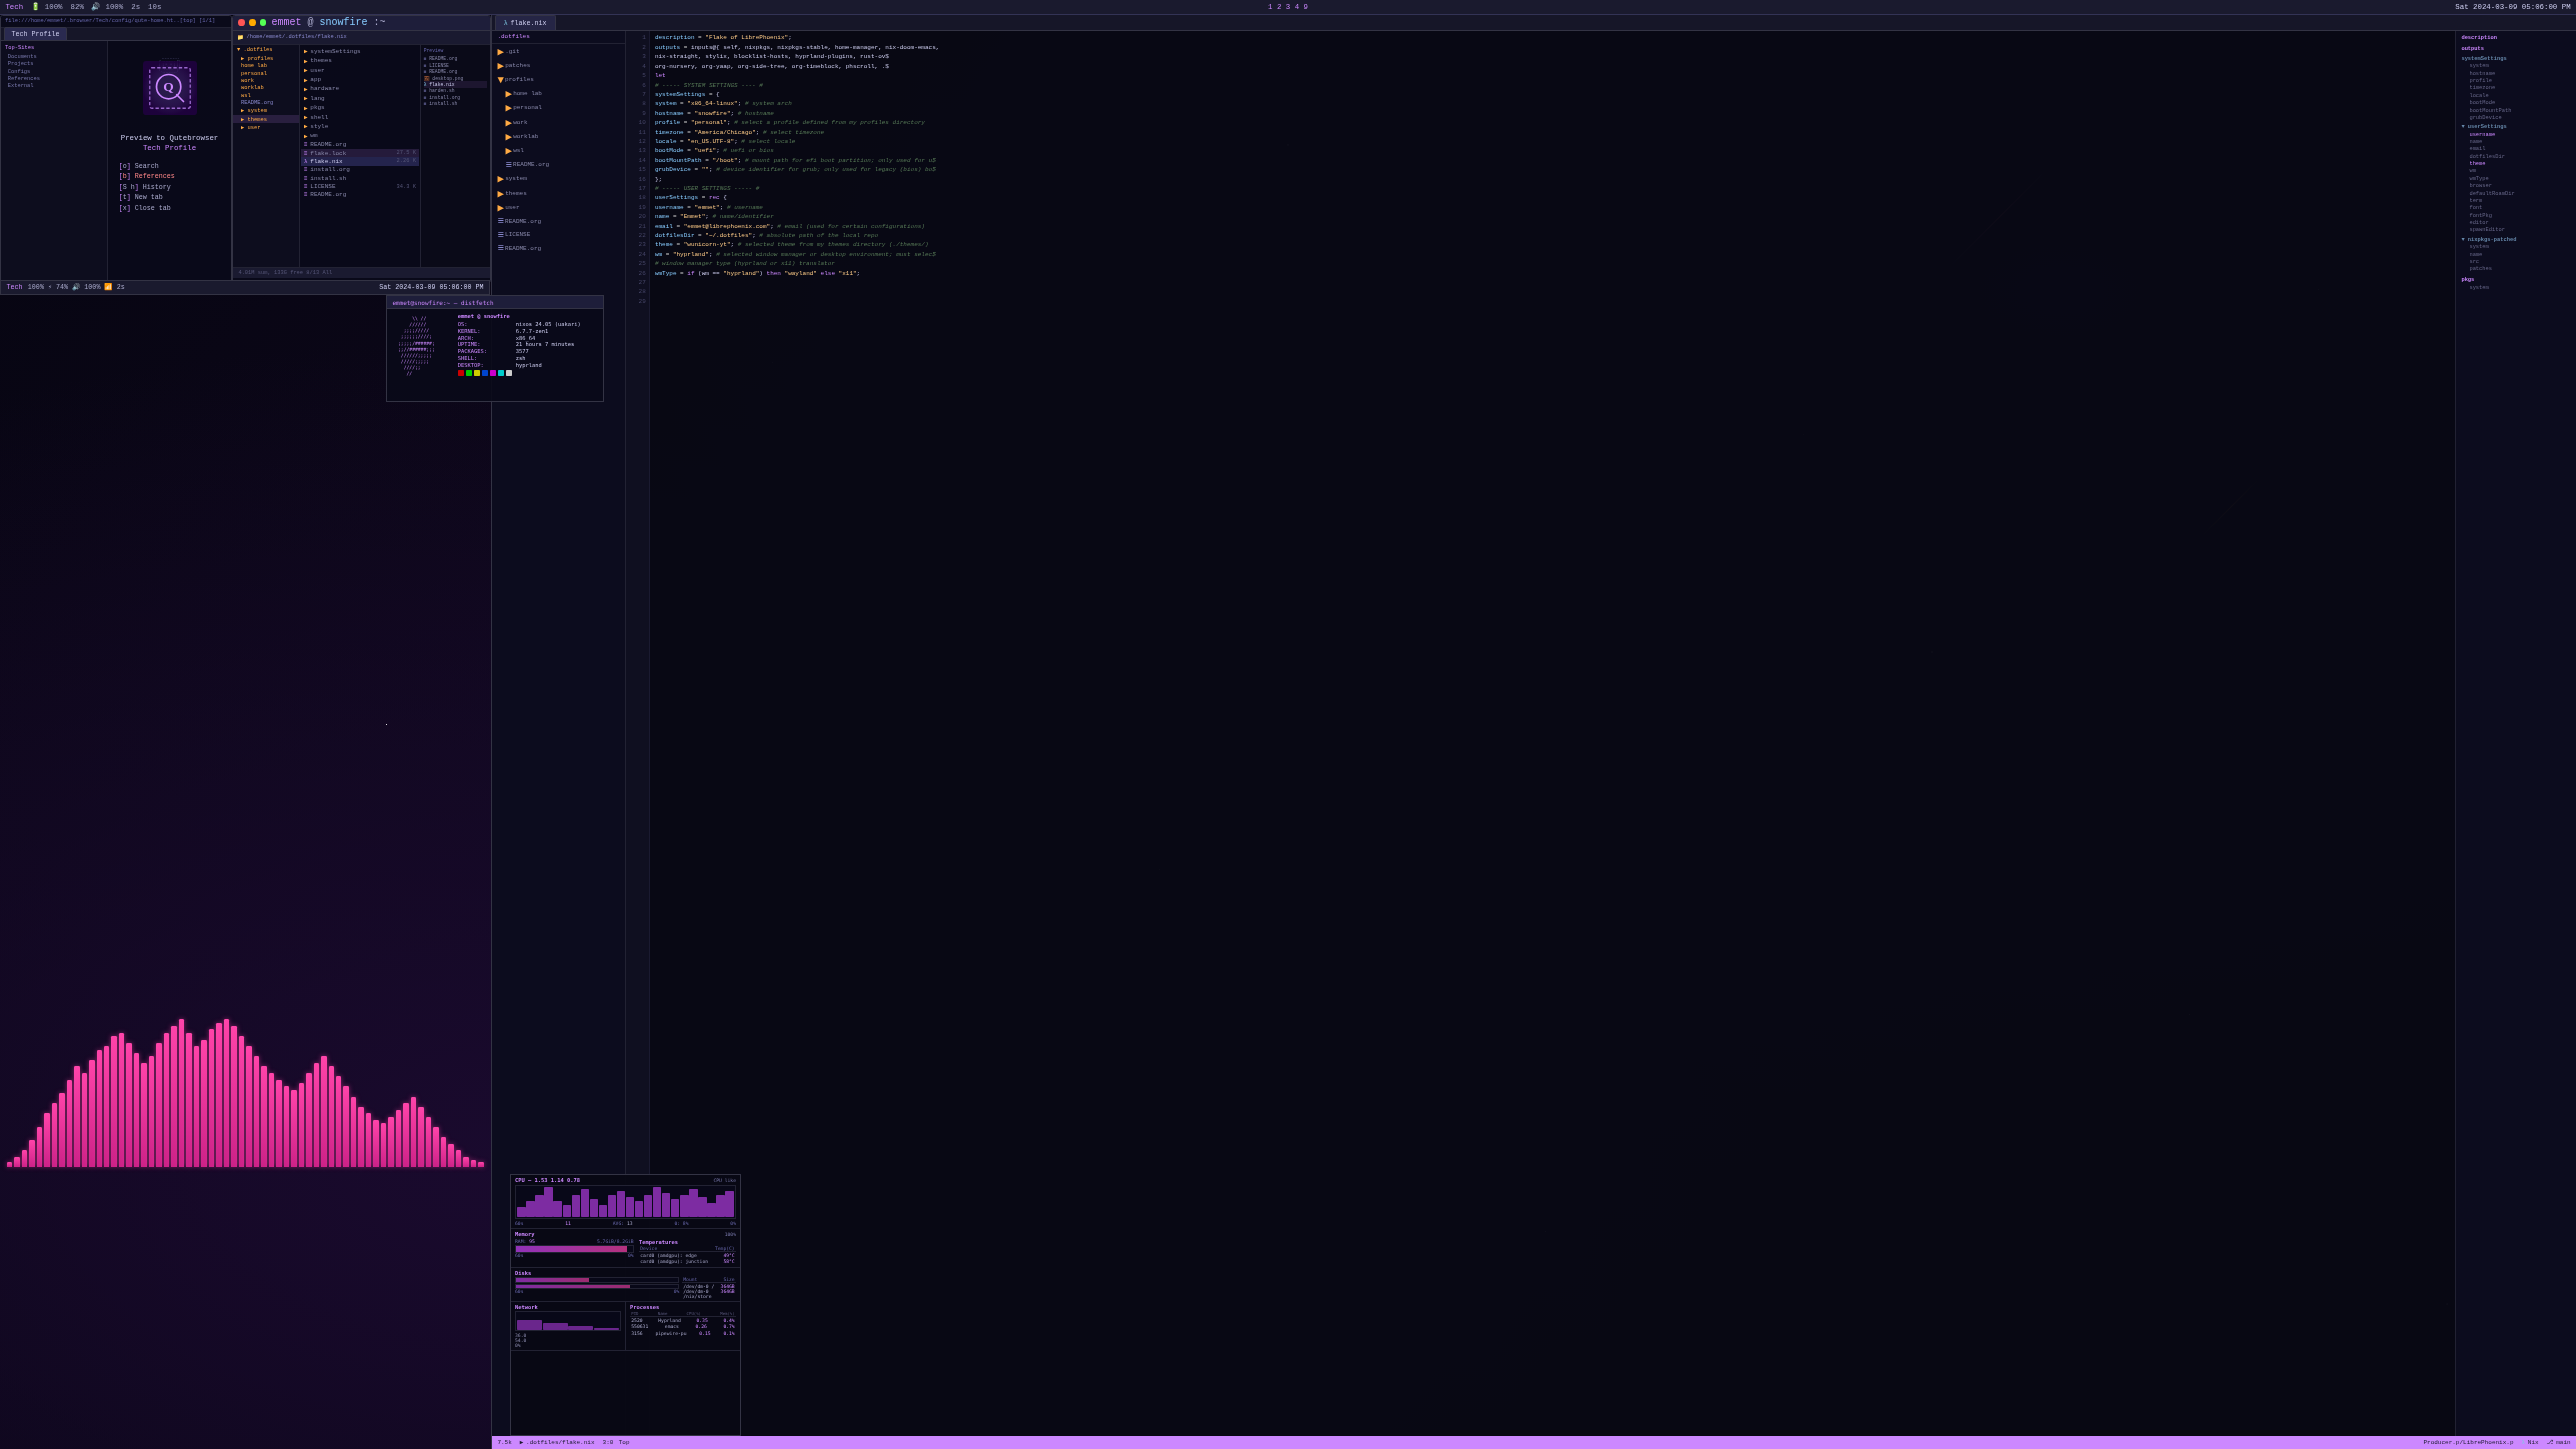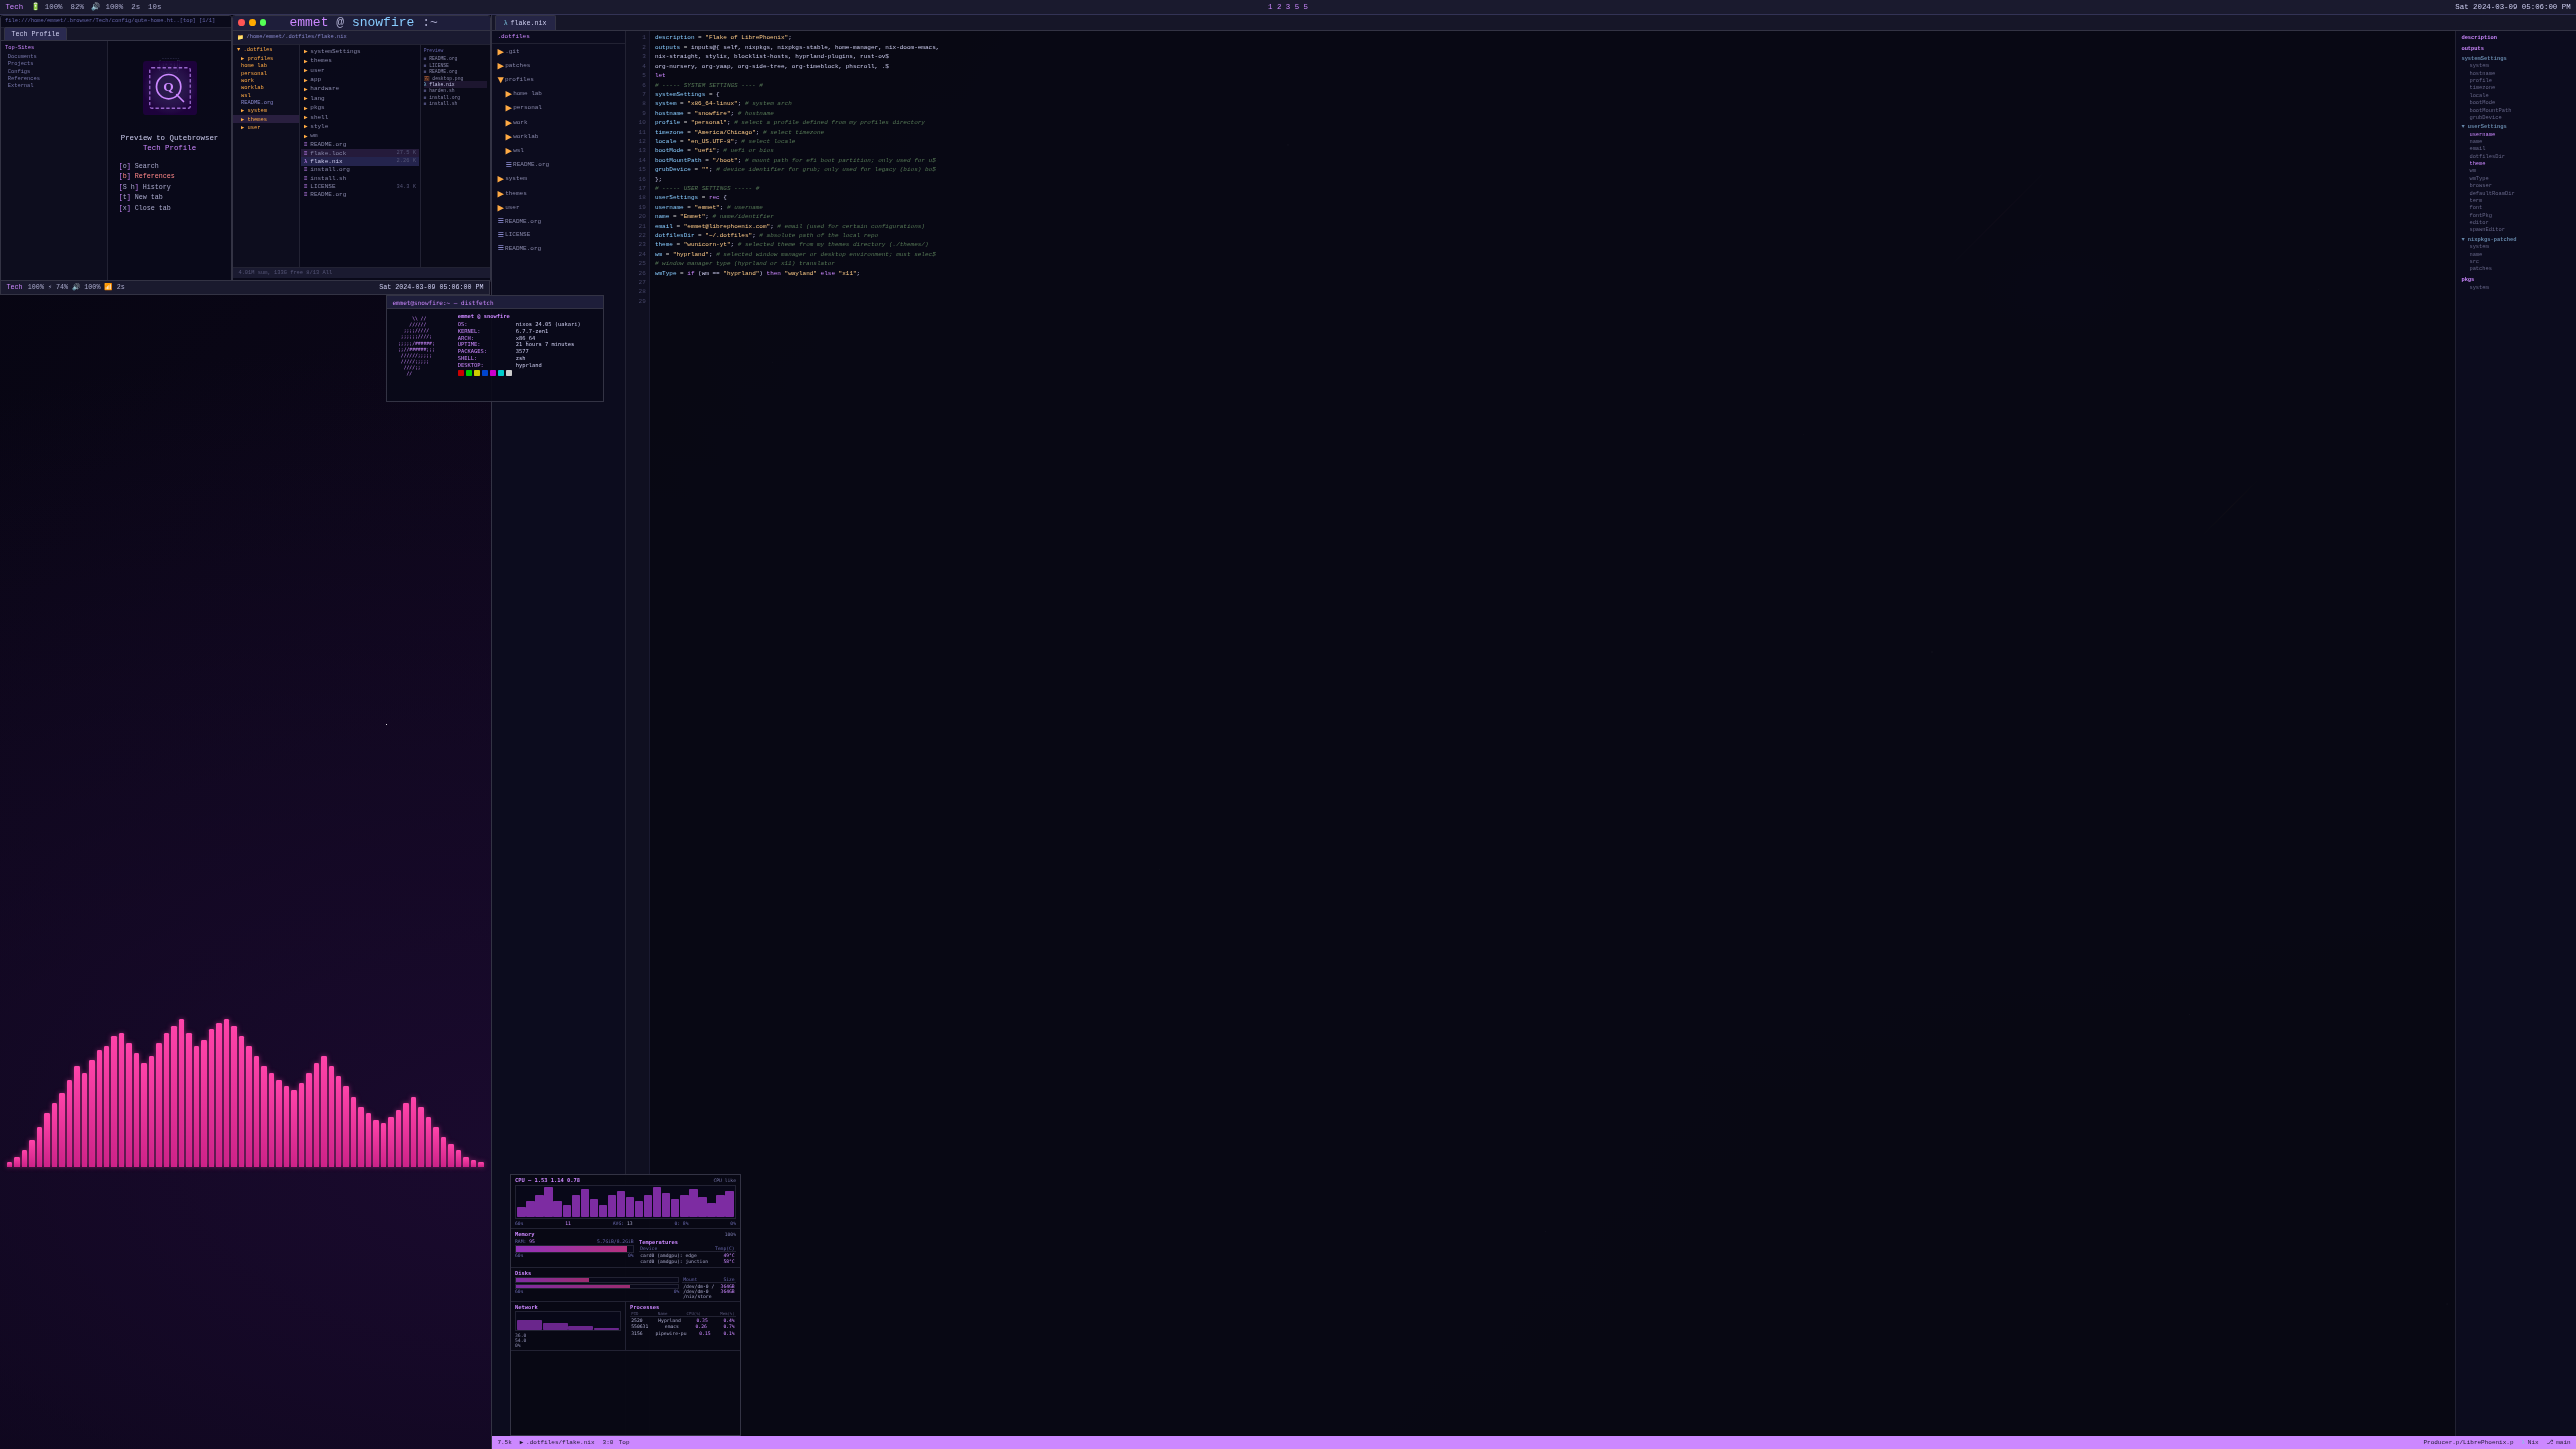--- a/index.html
+++ b/index.html
@@ -120,22 +120,22 @@
       width: 6.7px;
       height: 6.7px;
       border-radius: 50%;
       display: inline-block;
     }
     .win-btn.close { background: #ff5555; }
     .win-btn.min { background: #ffaa00; }
     .win-btn.max { background: #55ff55; }
     .window-title {
       color: #aaaacc;
-      font-size: 13px;
-      margin-left: 19px;
+      font-size: 10px;
+      margin-left: 1px;
     }
     .qute-tab {
       height: 13.4px;
       background: #222240;
       border: 0.7px solid #334;
       border-radius: 2px 2px 0 0;
       padding: 0 6.7px;
       font-size: 6.7px;
       color: #8888aa;
       display: flex;
@@ -439,21 +439,21 @@
       <span>100%</span>
     </span>
     <span class="topbar-text">
       <span>82%</span>
     </span>
     <span class="topbar-text">🔊 <span>100%</span></span>
     <span class="topbar-text">2s</span>
     <span class="topbar-text">10s</span>
   </div>
   <div class="topbar-center">
-    <span class="topbar-text" style="color:#cc88ff">1 2 3 5 5</span>
+    <span class="topbar-text" style="color:#cc88ff">1 2 3 4 9</span>
   </div>
   <div class="topbar-right">
     <span class="topbar-time">Sat 2024-03-09 05:06:00 PM</span>
   </div>
 </div>
 
 <div class="pane-qute window">
 
   <div style="height:12px;background:#0a0a1a;display:flex;align-items:center;padding:0 4px;font-size:5.4px;color:#6666aa;border-bottom:0.7px solid #223;">
     <span>file:///home/emmet/.browser/Tech/config/qute-home.ht..[top] [1/1]</span>

